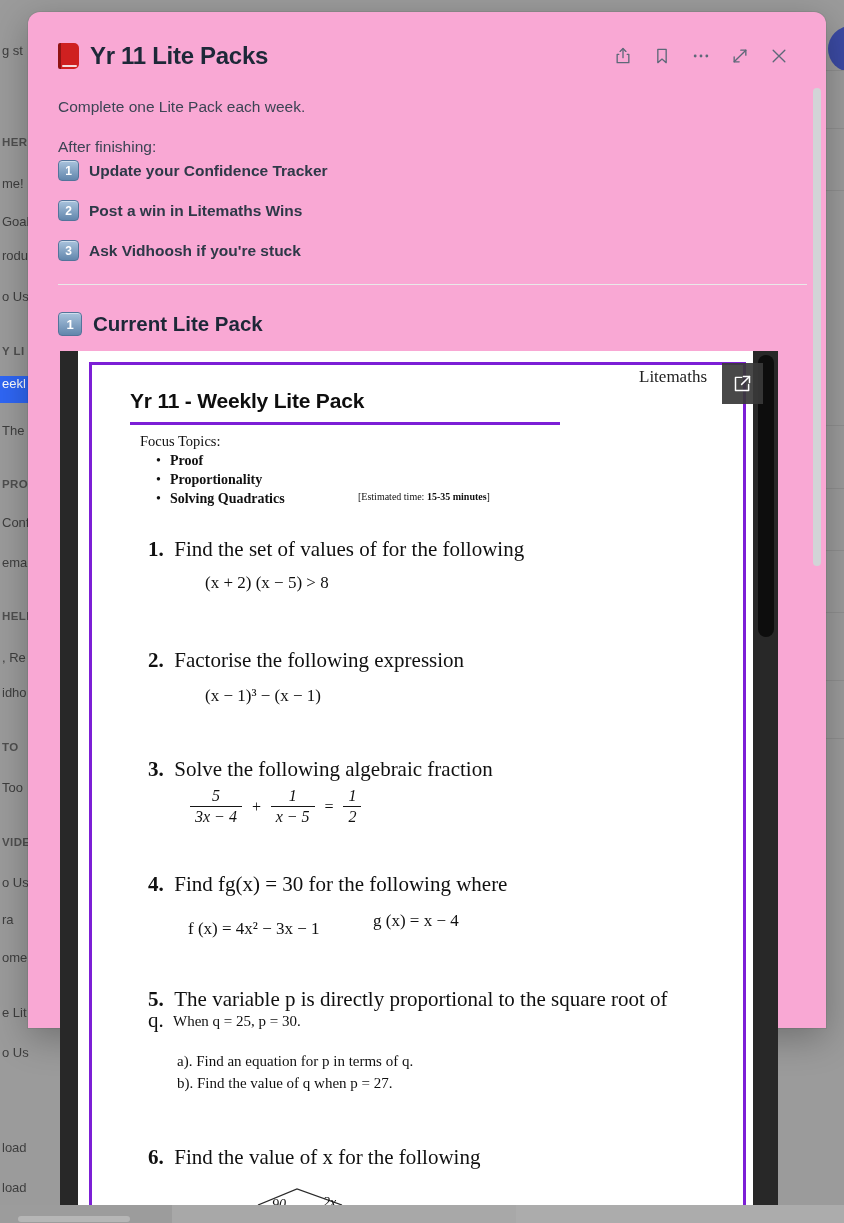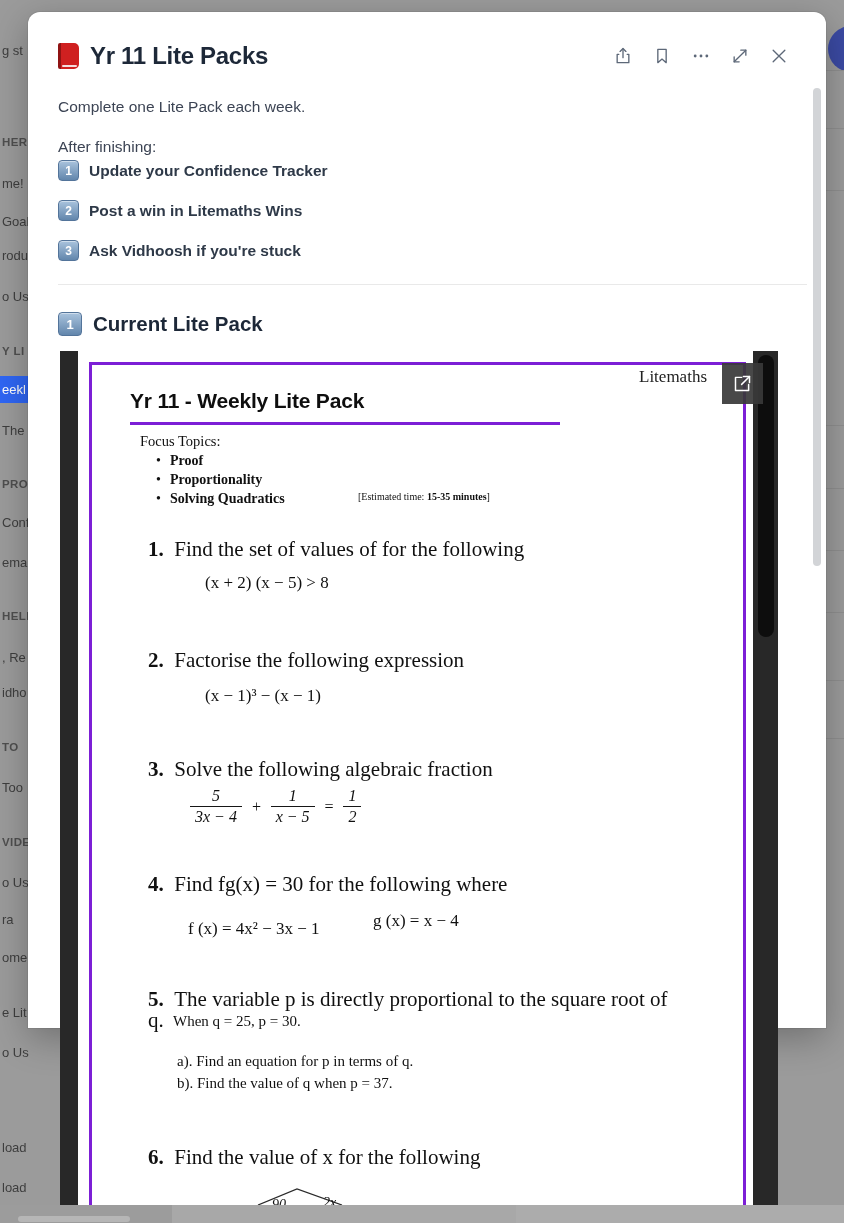--- a/index.html
+++ b/index.html
@@ -5,31 +5,31 @@
   html,body{margin:0;padding:0}
   body{
     width:844px;height:1223px;position:relative;overflow:hidden;
     background:#9b9b9b;font-family:"Liberation Sans",sans-serif;
   }
   
   .backdrop{position:absolute;inset:0;background:#9b9b9b}
   .frag{position:absolute;left:2px;font-size:13px;color:#3e3e3e;white-space:nowrap}
   .frag.hdr{font-size:11.5px;font-weight:700;color:#4f4f4f;letter-spacing:.4px}
   .sel-row{position:absolute;left:0;top:376px;width:44px;height:27px;background:#2f66f4;
-    display:flex;align-items:center;overflow:hidden}
+    display:flex;align-items:flex-start;overflow:hidden}
   .sel-row span{color:#fff;font-size:13px;padding-left:2px;white-space:nowrap}
   .bg-line{position:absolute;left:826px;width:18px;height:1px;background:#8f8f8f}
   .bg-badge{position:absolute;left:828px;top:26px;width:46px;height:46px;border-radius:50%;background:#3b4aa3}
   .bottom-strip{position:absolute;left:0;top:1205px;width:844px;height:18px;background:#a8a8a8}
   .bs-right{position:absolute;left:516px;top:0;width:328px;height:18px;background:#acacac}
   .bs-left{position:absolute;left:0;top:0;width:172px;height:18px;background:#9c9c9c}
   .bs-thumb{position:absolute;left:18px;top:11px;width:112px;height:6px;border-radius:3px;background:#b6b6b6}
 
   
-  .modal{position:absolute;left:28px;top:12px;width:798px;height:1016px;background:#ffffff;
+  .modal{position:absolute;left:28px;top:12px;width:798px;height:1016px;background:#f9a8d4;
     border-radius:12px 12px 0 0;box-shadow:0 0 0 1px rgba(0,0,0,.06),0 10px 36px rgba(0,0,0,.28)}
   .m-header{position:absolute;top:30px;left:30px;right:36px;display:flex;align-items:center}
   .m-title{display:flex;align-items:center;gap:11px;font-size:24px;font-weight:700;color:#1d2838;letter-spacing:-.3px}
   .book-icon{width:21px;height:26px;border-radius:2px 5px 5px 2px;position:relative;
     background:linear-gradient(90deg,#8f1313 0 16%,#cf2020 16%)}
   .book-icon::after{content:"";position:absolute;left:18%;bottom:2px;right:2px;height:2px;background:#f3dede;border-radius:1px}
   .m-actions{margin-left:auto;display:flex;gap:17px;align-items:center}
   .icon-btn{width:22px;height:22px;display:flex;align-items:center;justify-content:center;cursor:pointer}
   .icon-btn svg{stroke:#5d6878;fill:none;stroke-width:1.6;stroke-linecap:round;stroke-linejoin:round}
   .icon-btn .fill{fill:#5d6878;stroke:none}
@@ -227,21 +227,21 @@
           </span>
       </div>
 
       <div class="q" style="left:70px;top:523px"><span class="qnum">4.</span>&nbsp;&nbsp;<span>Find fg(x) = 30 for the following where</span></div>
       <div class="qmath" style="left:110px;top:568px">f (x) = 4x² − 3x − 1</div>
       <div class="qmath" style="left:295px;top:560px">g (x) = x − 4</div>
 
       <div class="q" style="left:70px;top:638px;width:520px"><span class="qnum">5.</span>&nbsp;&nbsp;<span>The variable p is directly proportional to the square root of q.</span></div>
       <div class="qsub" style="left:95px;top:660px">When q = 25, p = 30.</div>
       <div class="qsub" style="left:99px;top:700px">a). Find an equation for p in terms of q.</div>
-      <div class="qsub" style="left:99px;top:722px">b). Find the value of q when p = 37.</div>
+      <div class="qsub" style="left:99px;top:722px">b). Find the value of q when p = 27.</div>
 
       <div class="q" style="left:70px;top:796px"><span class="qnum">6.</span>&nbsp;&nbsp;<span>Find the value of x for the following</span></div>
       <svg style="position:absolute;left:150px;top:830px" width="250" height="24" viewBox="0 0 250 24">
         <path d="M30 24 L69 8 L114 24" stroke="#2a2a2a" stroke-width="1.3" fill="none"></path>
       </svg>
       <div class="tri-label" style="left:194px;top:846px">90</div>
       <div class="tri-label" style="left:245px;top:844px">2x</div>
     </div>
 
     <div class="pdf-thumb"></div>

